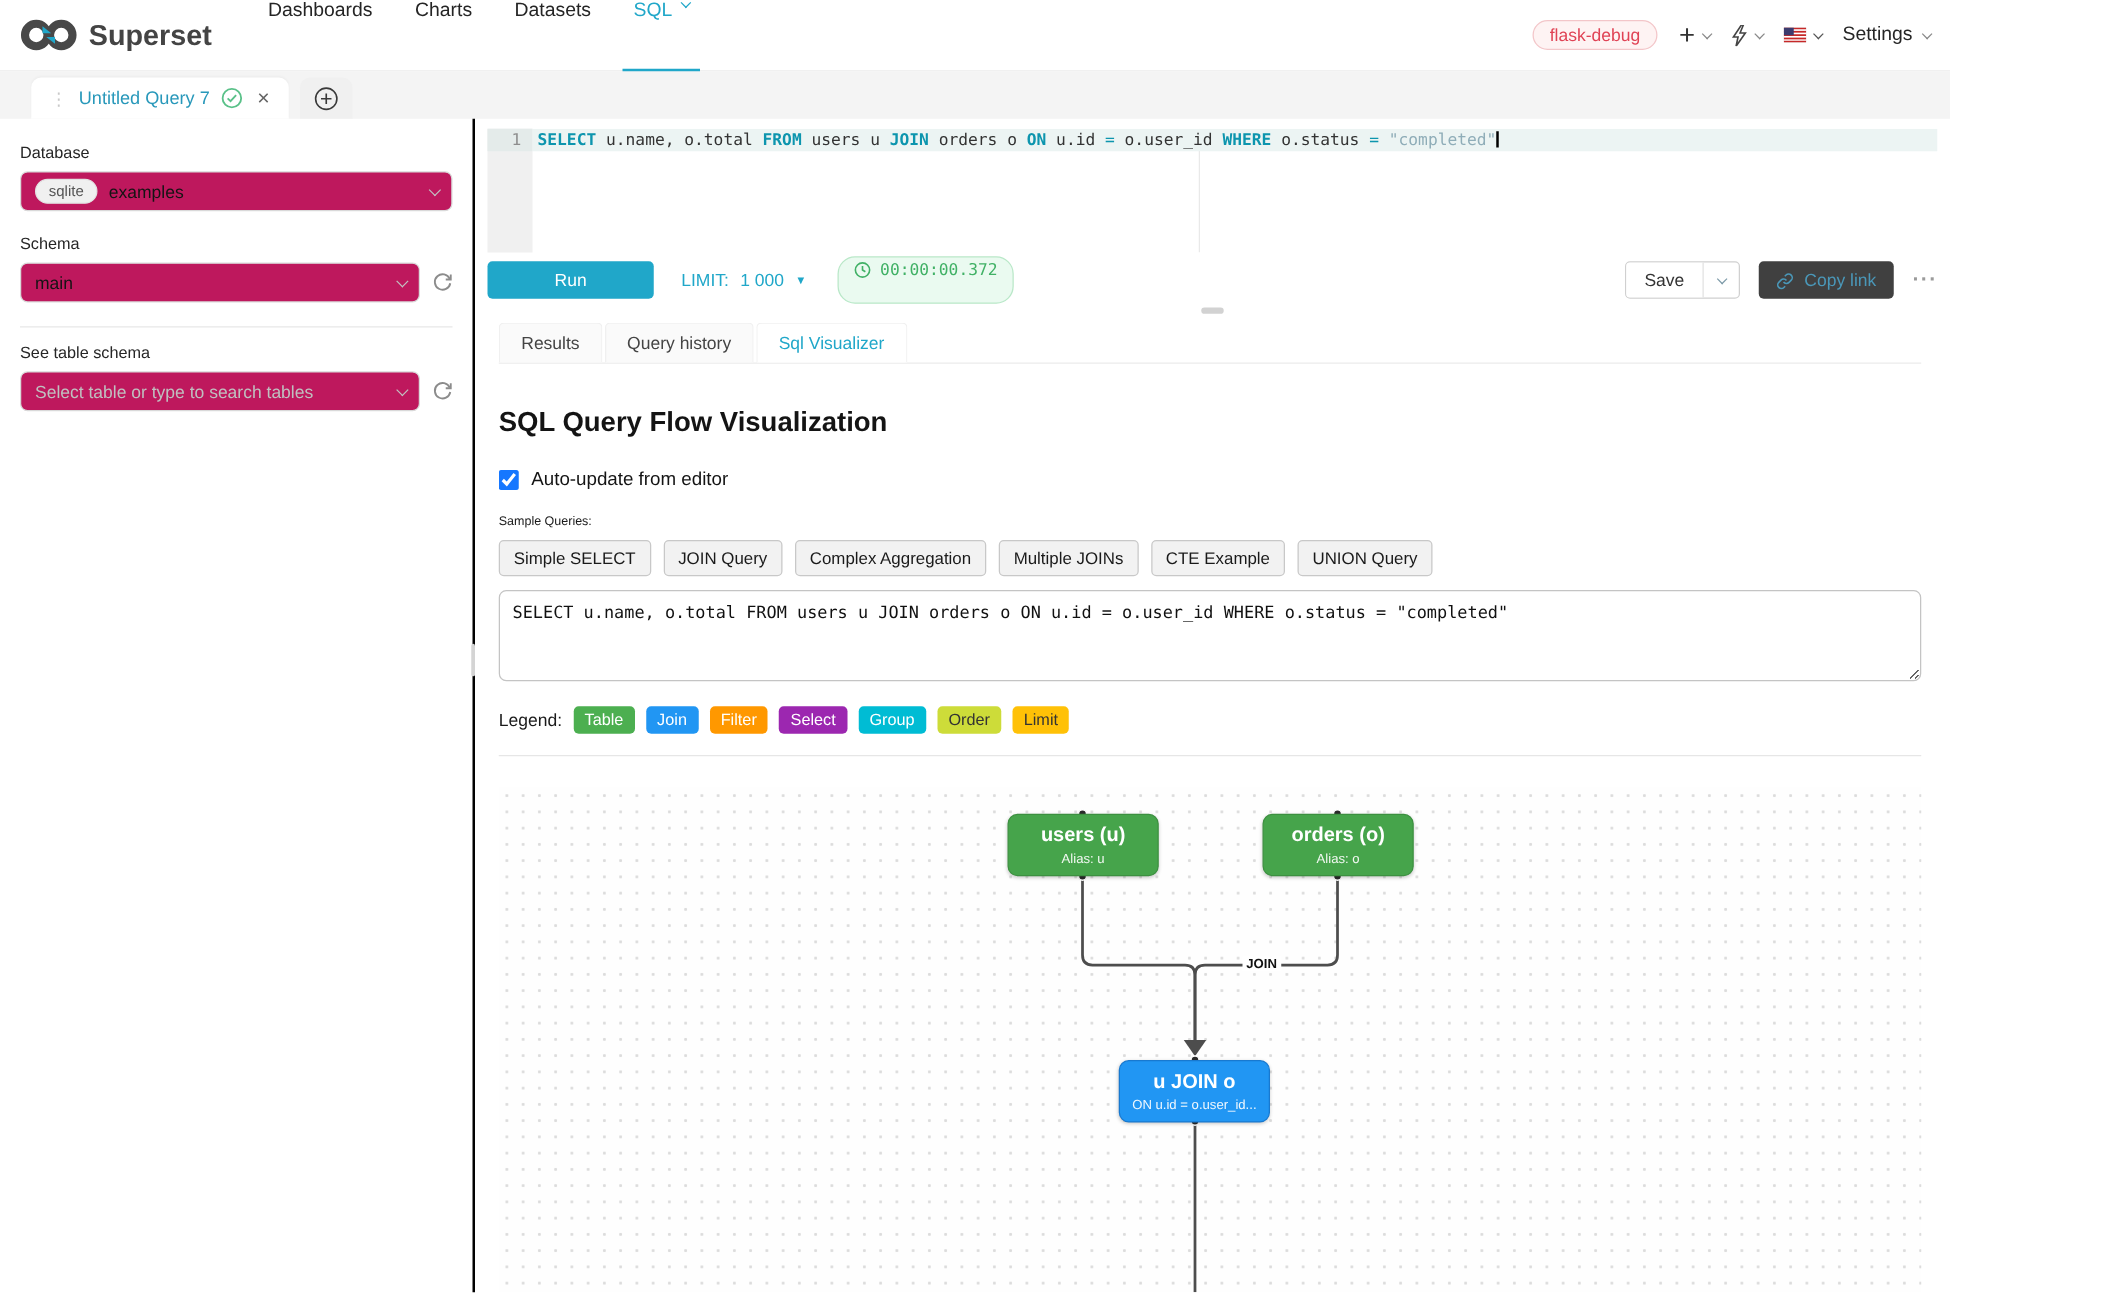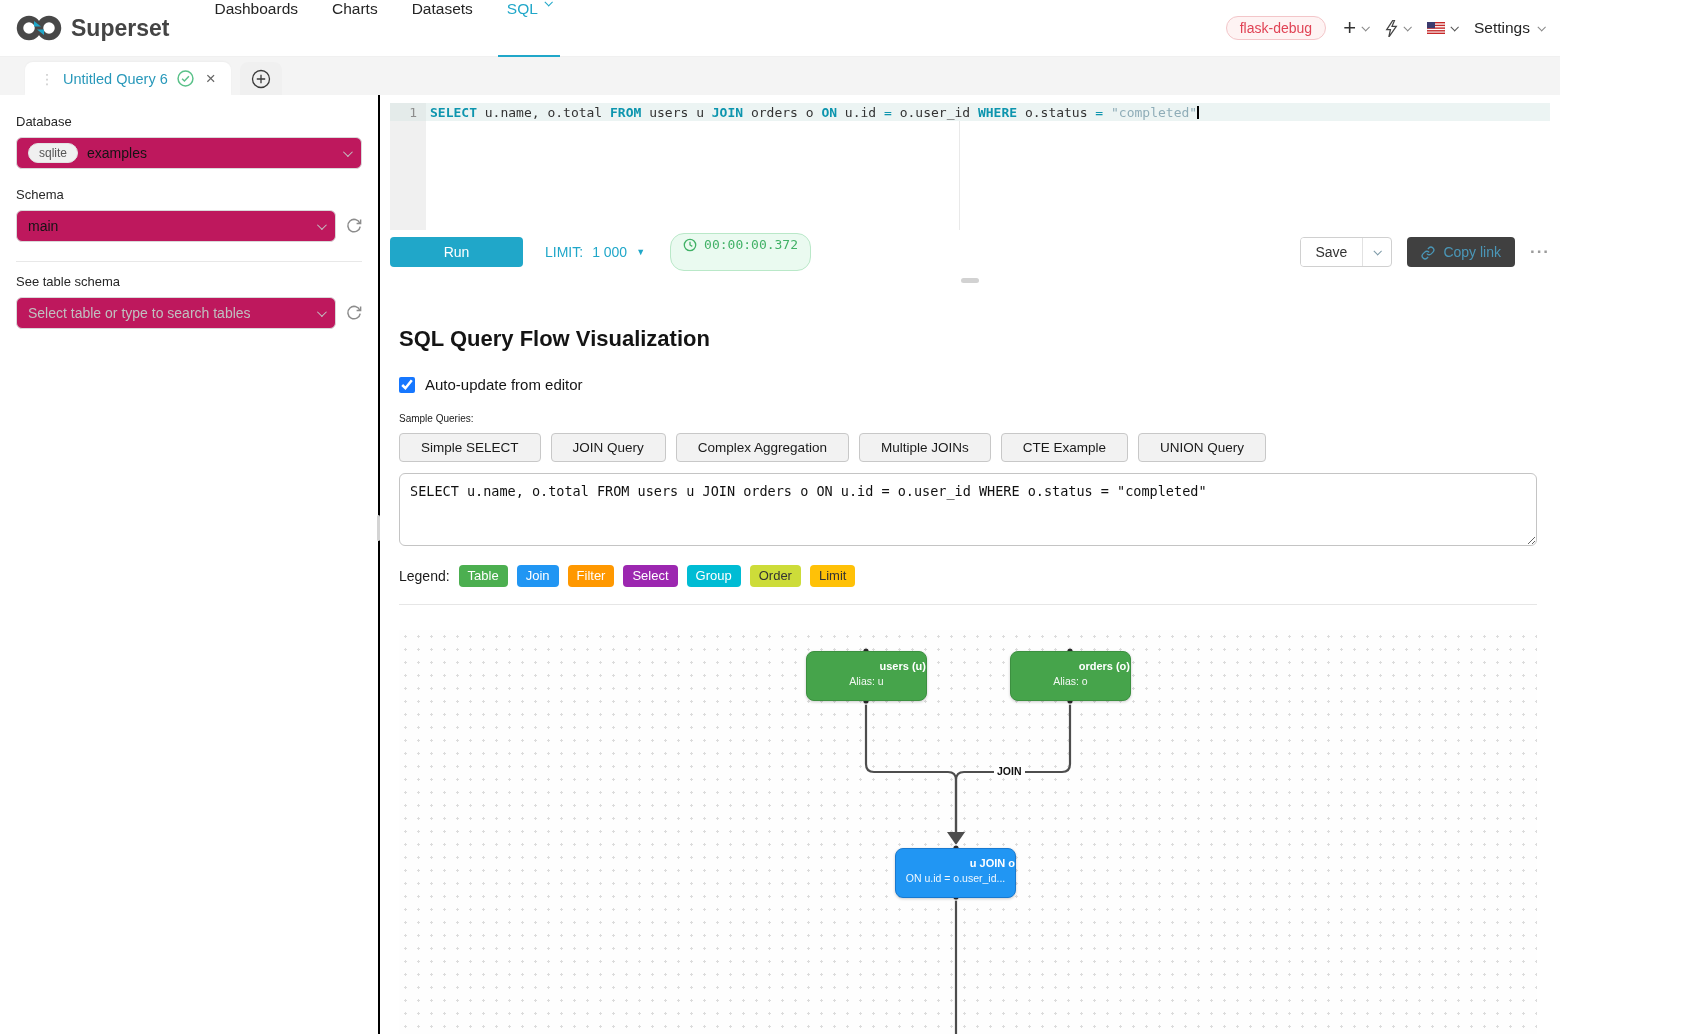--- a/index.html
+++ b/index.html
@@ -86,33 +86,33 @@
   .stab { padding:7px 17px 8px; background:#fafafa; border:1px solid #f0f0f0; border-bottom:none; border-radius:4px 4px 0 0; margin-right:2px; font-size:14px; color:#444; cursor:pointer; }
   .stab.active { background:#fff; color:#20a7c9; }
 
   
   .viz { padding-top:34px; }
   .viz-title { font-size:22px; font-weight:700; margin:0 0 24px; color:#141414; }
   .auto-row { display:flex; align-items:center; gap:10px; font-size:15px; margin-bottom:20px; }
   .auto-row input { width:16px; height:16px; accent-color:#1677ff; cursor:pointer; margin:0; }
   .sample-label { font-size:10px; color:#1a1a1a; margin-bottom:9px; }
   .sample-btns { display:flex; gap:10px; margin-bottom:11px; }
-  .sample-btn { background:#f2f2f2; border:1px solid #c8c8c8; border-radius:4px; padding:6px 21px; font-size:13.5px; color:#1a1a1a; font-family:inherit; cursor:pointer; }
+  .sample-btn { background:#f2f2f2; border:1px solid #c8c8c8; border-radius:4px; padding:6px 11px; font-size:13.5px; color:#1a1a1a; font-family:inherit; cursor:pointer; }
   .sql-ta { width:100%; height:73px; border:1px solid #c4c4c4; border-radius:6px; padding:9px 10px; font-family:"DejaVu Sans Mono",monospace; font-size:13.5px; color:#111; resize:both; }
   .legend-row { display:flex; align-items:center; gap:9px; margin:15px 0 17px; font-size:14px; color:#1a1a1a; }
   .badge { border-radius:4px; padding:3px 9px 4px; font-size:13px; }
   .viz hr { border:none; border-top:1px solid #e6e6e6; margin:0; }
 
   
   .canvas { position:relative; margin-top:25px; height:404px; background:#fefefe; overflow:hidden;
             background-image:radial-gradient(circle,#dcdcdc 1px,transparent 1.3px); background-size:13px 13px; }
   .edges { position:absolute; inset:0; }
   .fnode { position:absolute; width:121px; height:50px; border-radius:8px; color:#fff; text-align:center; padding-top:8px;
            border:1px solid transparent; box-shadow:0 1px 3px rgba(0,0,0,.2); cursor:grab; }
-  .fnode-title { font-size:11px; font-weight:700; margin-bottom:3px;text-align:right; }
+  .fnode-title { font-size:16px; font-weight:700; margin-bottom:3px; }
   .fnode-sub { font-size:10.5px; opacity:.93; }
   .join-label { position:absolute; left:595px; top:135px; background:#fff; padding:0 3px; font-size:10.5px; font-weight:700; color:#111; }
 </style>
 </head>
 <body>
 
 <div class="app">
 
   <div class="navbar">
     <div class="brand">
@@ -168,21 +168,21 @@
       <span class="settings">
         <span>Settings</span>
         <span class="chev small"></span>
       </span>
     </div>
   </div>
 
   <div class="tabstrip">
     <div class="qtab">
       <span class="drag-dots">⋮</span>
-      <span class="qtab-label">Untitled Query 6</span>
+      <span class="qtab-label">Untitled Query 7</span>
       <svg width="17" height="17" viewBox="0 0 16 16">
         <circle cx="8" cy="8" r="7" fill="none" stroke="#5ac189" stroke-width="1.4"></circle>
         <path d="M4.8 8.2 L7 10.3 L11.2 5.8" fill="none" stroke="#5ac189" stroke-width="1.4"></path>
       </svg>
       <span class="close-x">×</span>
     </div>
     <div class="addtab">
       <svg width="20" height="20" viewBox="0 0 20 20">
         <circle cx="10" cy="10" r="8.5" fill="none" stroke="#3a3a3a" stroke-width="1.3"></circle>
         <path d="M10 5.8 V14.2 M5.8 10 H14.2" stroke="#3a3a3a" stroke-width="1.3"></path>
@@ -276,20 +276,25 @@
           </button>
           <span class="more-btn">···</span>
         </div>
       </div>
 
       <div class="splitter">
         <div class="splitter-handle"></div>
       </div>
 
       <div class="south">
+        <div class="stabs">
+          <div class="stab">Results</div>
+          <div class="stab">Query history</div>
+          <div class="stab active">Sql Visualizer</div>
+        </div>
 
         <div class="viz">
           <h1 class="viz-title">SQL Query Flow Visualization</h1>
 
           <label class="auto-row">
             <input type="checkbox" checked="" style="">
             <span>Auto-update from editor</span>
           </label>
 
           <div class="sample-label">Sample Queries:</div>

